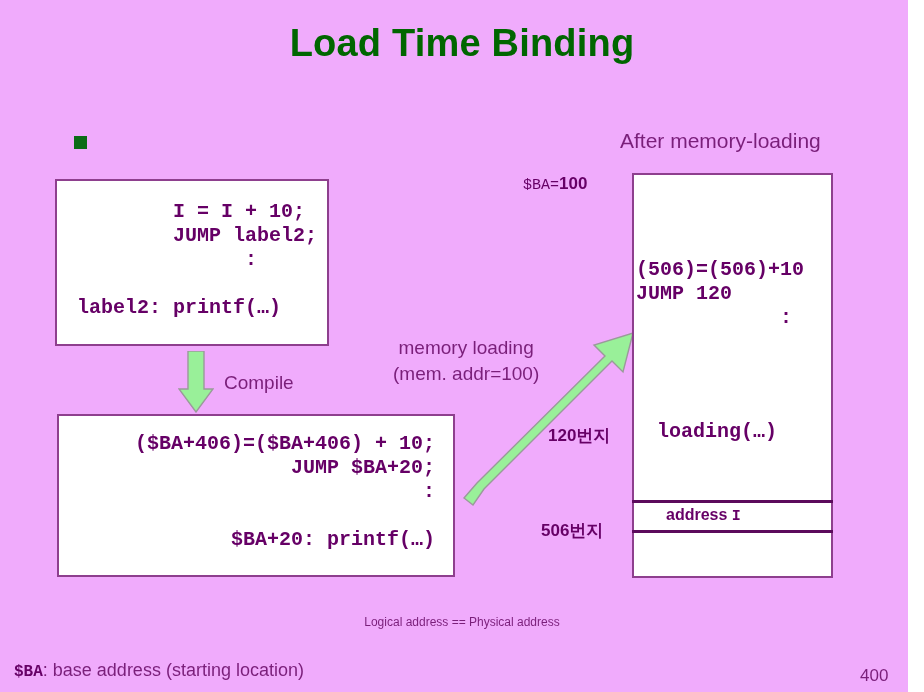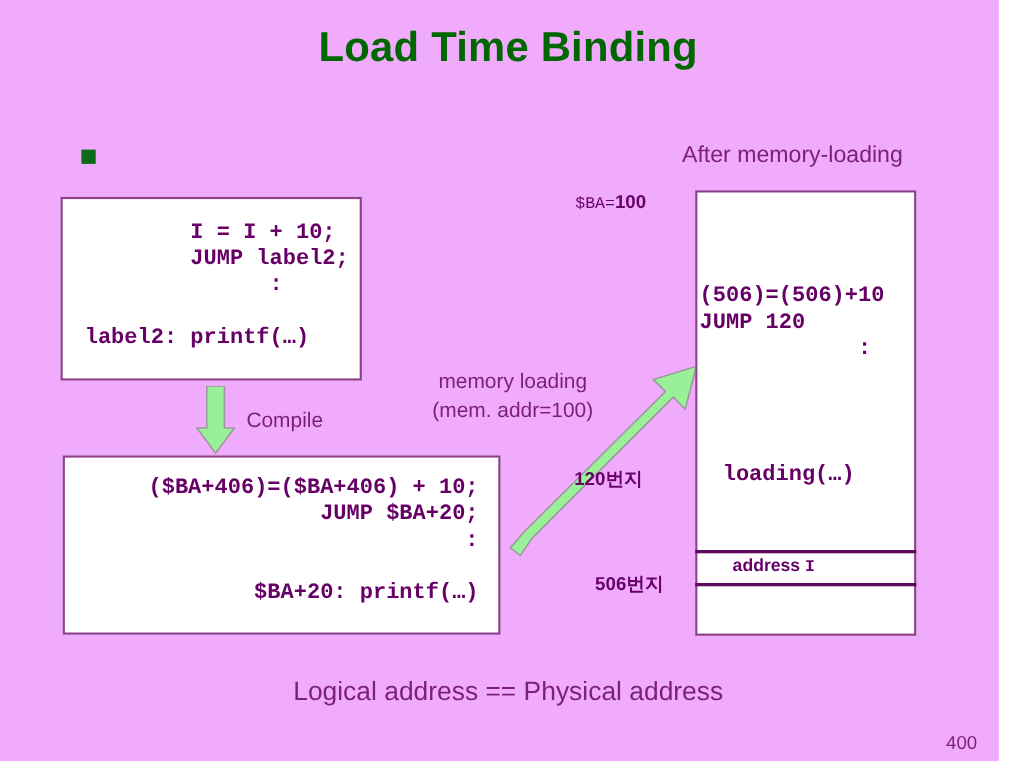--- a/index.html
+++ b/index.html
@@ -133,29 +133,29 @@
     font-weight: bold;
     color: #660066;
     white-space: nowrap;
   }
   #ba-label   { left: 523px; top: 174px; }
   #ba-label .mono {
     font-family: "Liberation Mono", "DejaVu Sans Mono", monospace;
     font-weight: normal;
     font-size: 15px;
   }
-  #addr-120 { left: 522px; top: 424px; }
+  #addr-120 { left: 548px; top: 424px; }
   #addr-506 { left: 541px; top: 507px; margin-top: 12px; }
 
   
   #logical-note {
     left: 0; top: 615px;
     width: 924px;
     text-align: center;
-    font-size: 24px;
+    font-size: 12px;
     color: #7a1f7a;
   }
   #ba-note {
     left: 14px; top: 660px;
     font-size: 18px;
     color: #7a1f7a;
     white-space: nowrap;
   }
   #ba-note .mono {
     font-family: "Liberation Mono", "DejaVu Sans Mono", monospace;
@@ -222,15 +222,18 @@
   <div class="abs" id="var-row"></div>
   <div class="abs" id="var-label">
     <span>address</span>
     <span class="mono">I</span>
   </div>
 
   <div class="abs addr-label" id="addr-120">120번지</div>
   <div class="abs addr-label" id="addr-506">506번지</div>
 
   <div class="abs" id="logical-note">Logical address == Physical address</div>
+  <div class="abs" id="ba-note">
+    <span class="mono">$BA</span><span>: base address (starting location)</span>
+  </div>
   <div class="abs" id="page-number">400</div>
 
 </div>
 
 </body></html>

